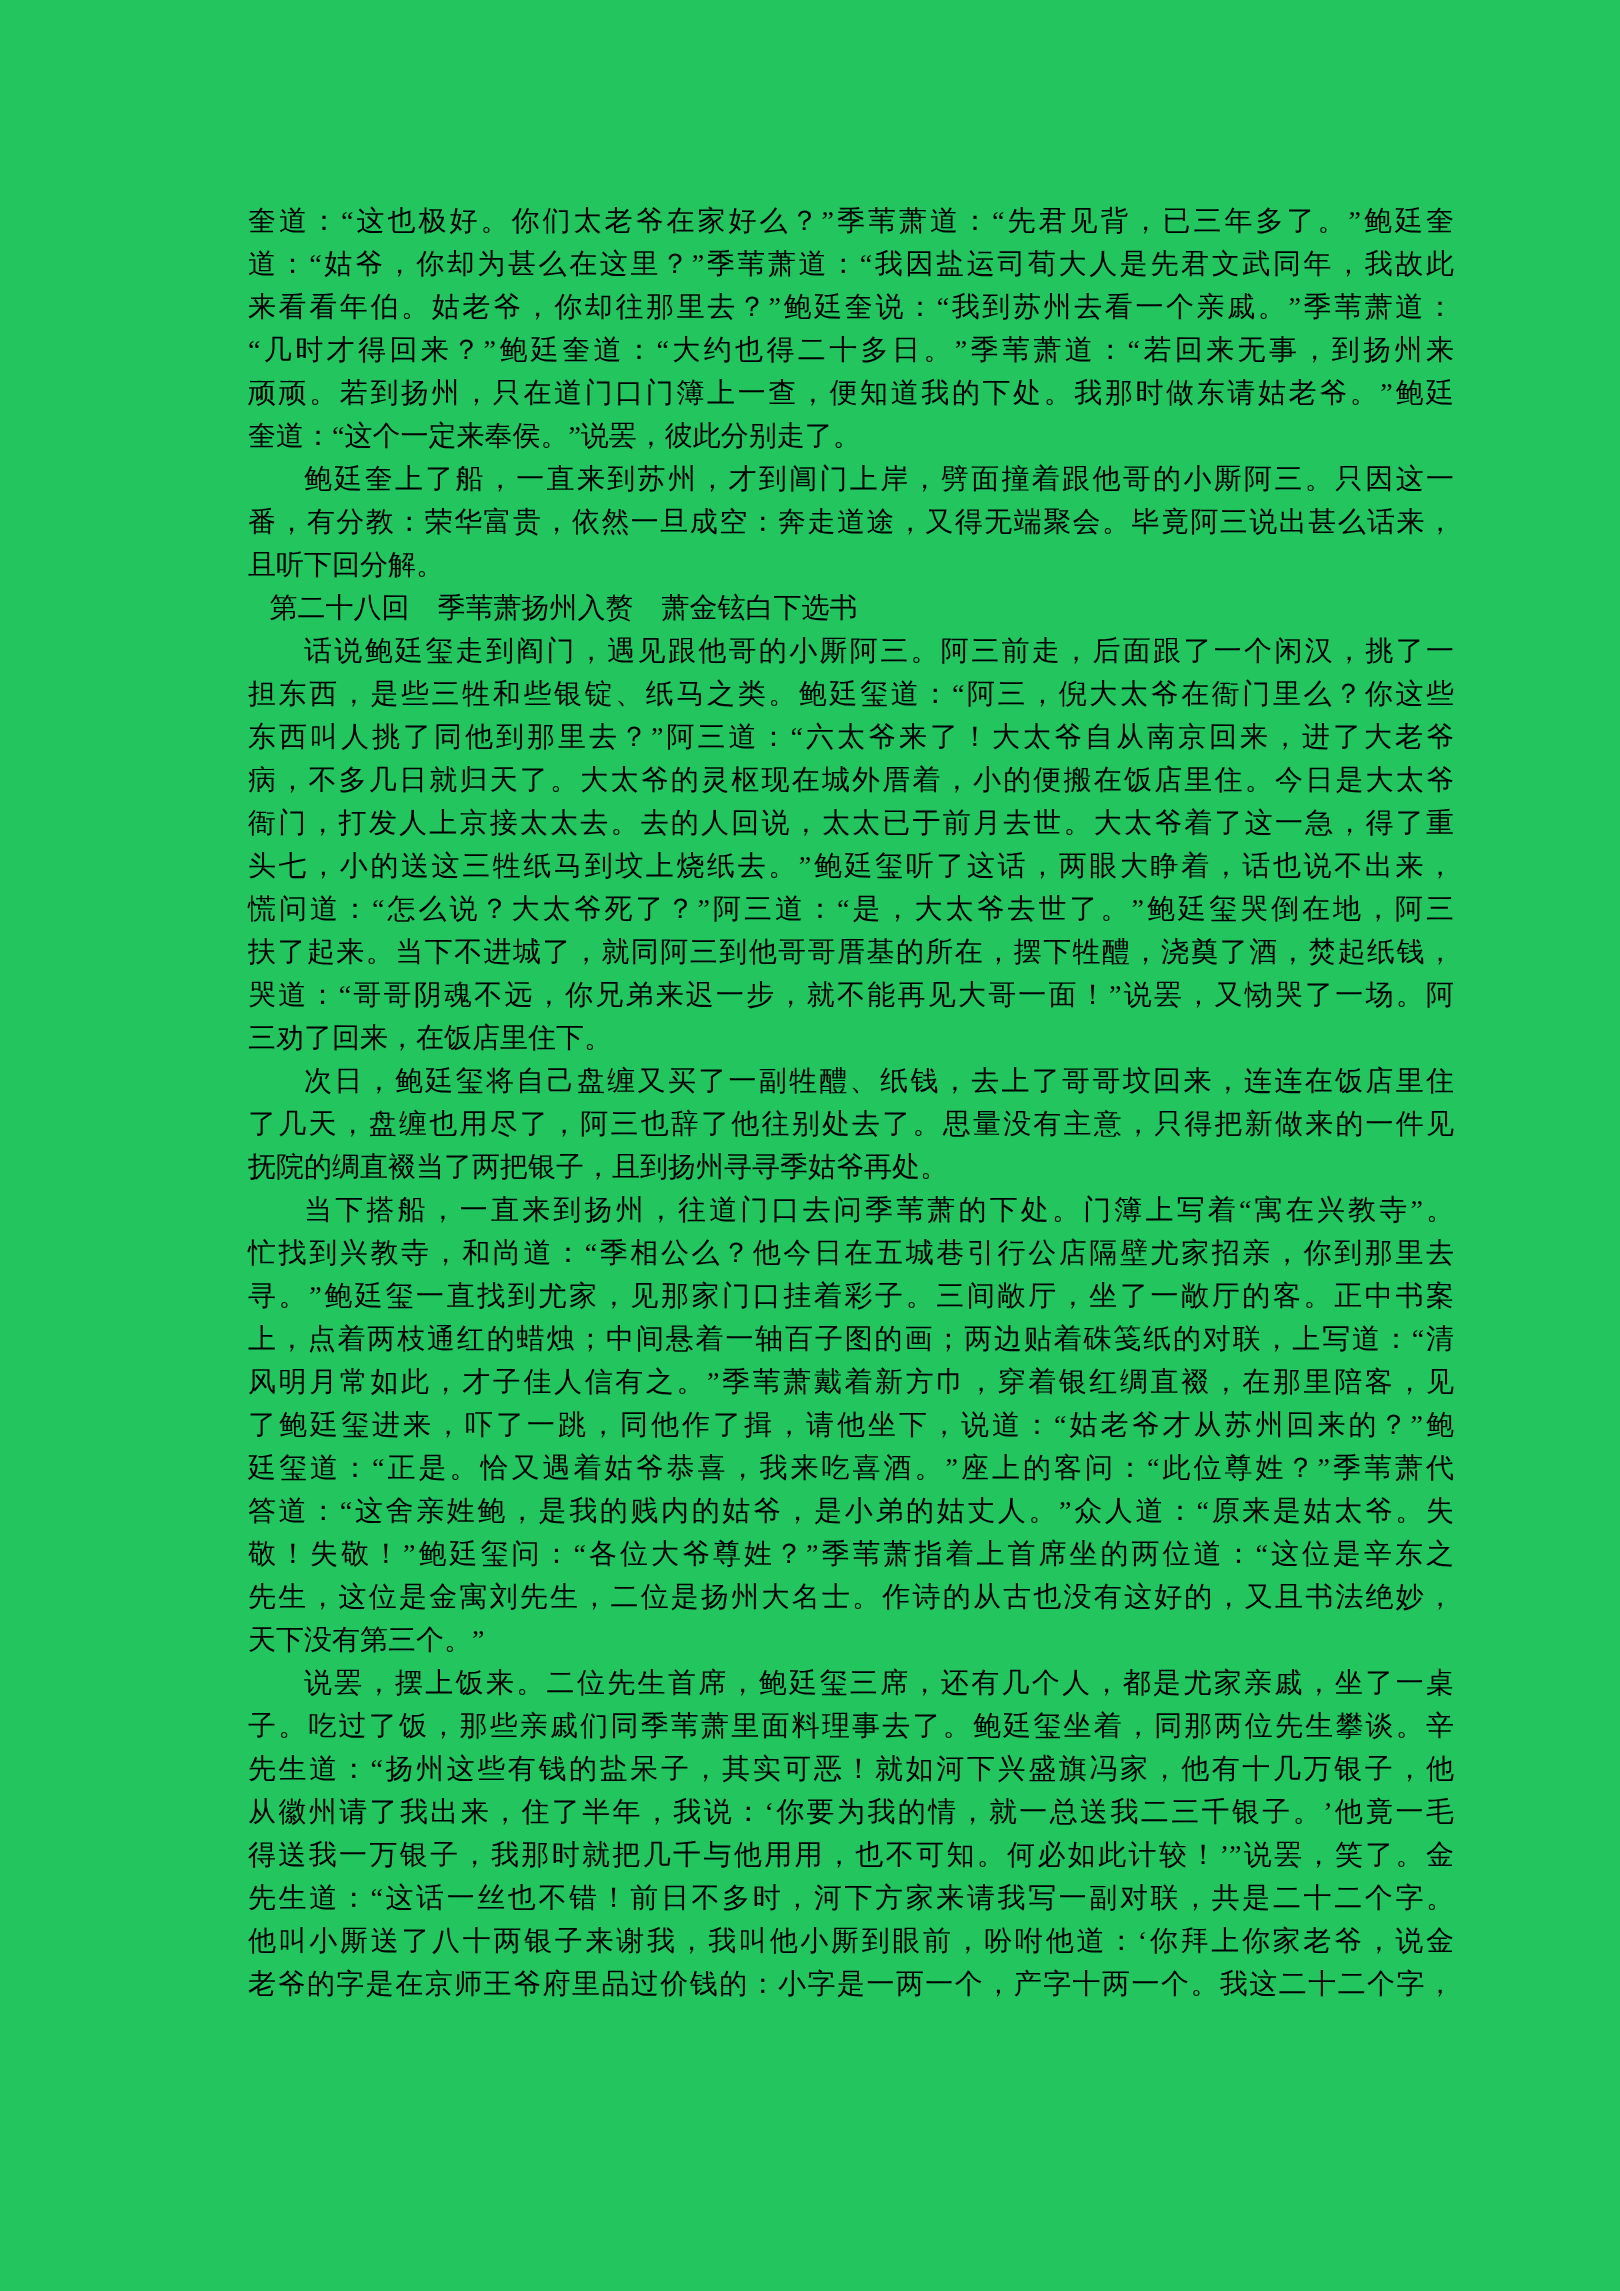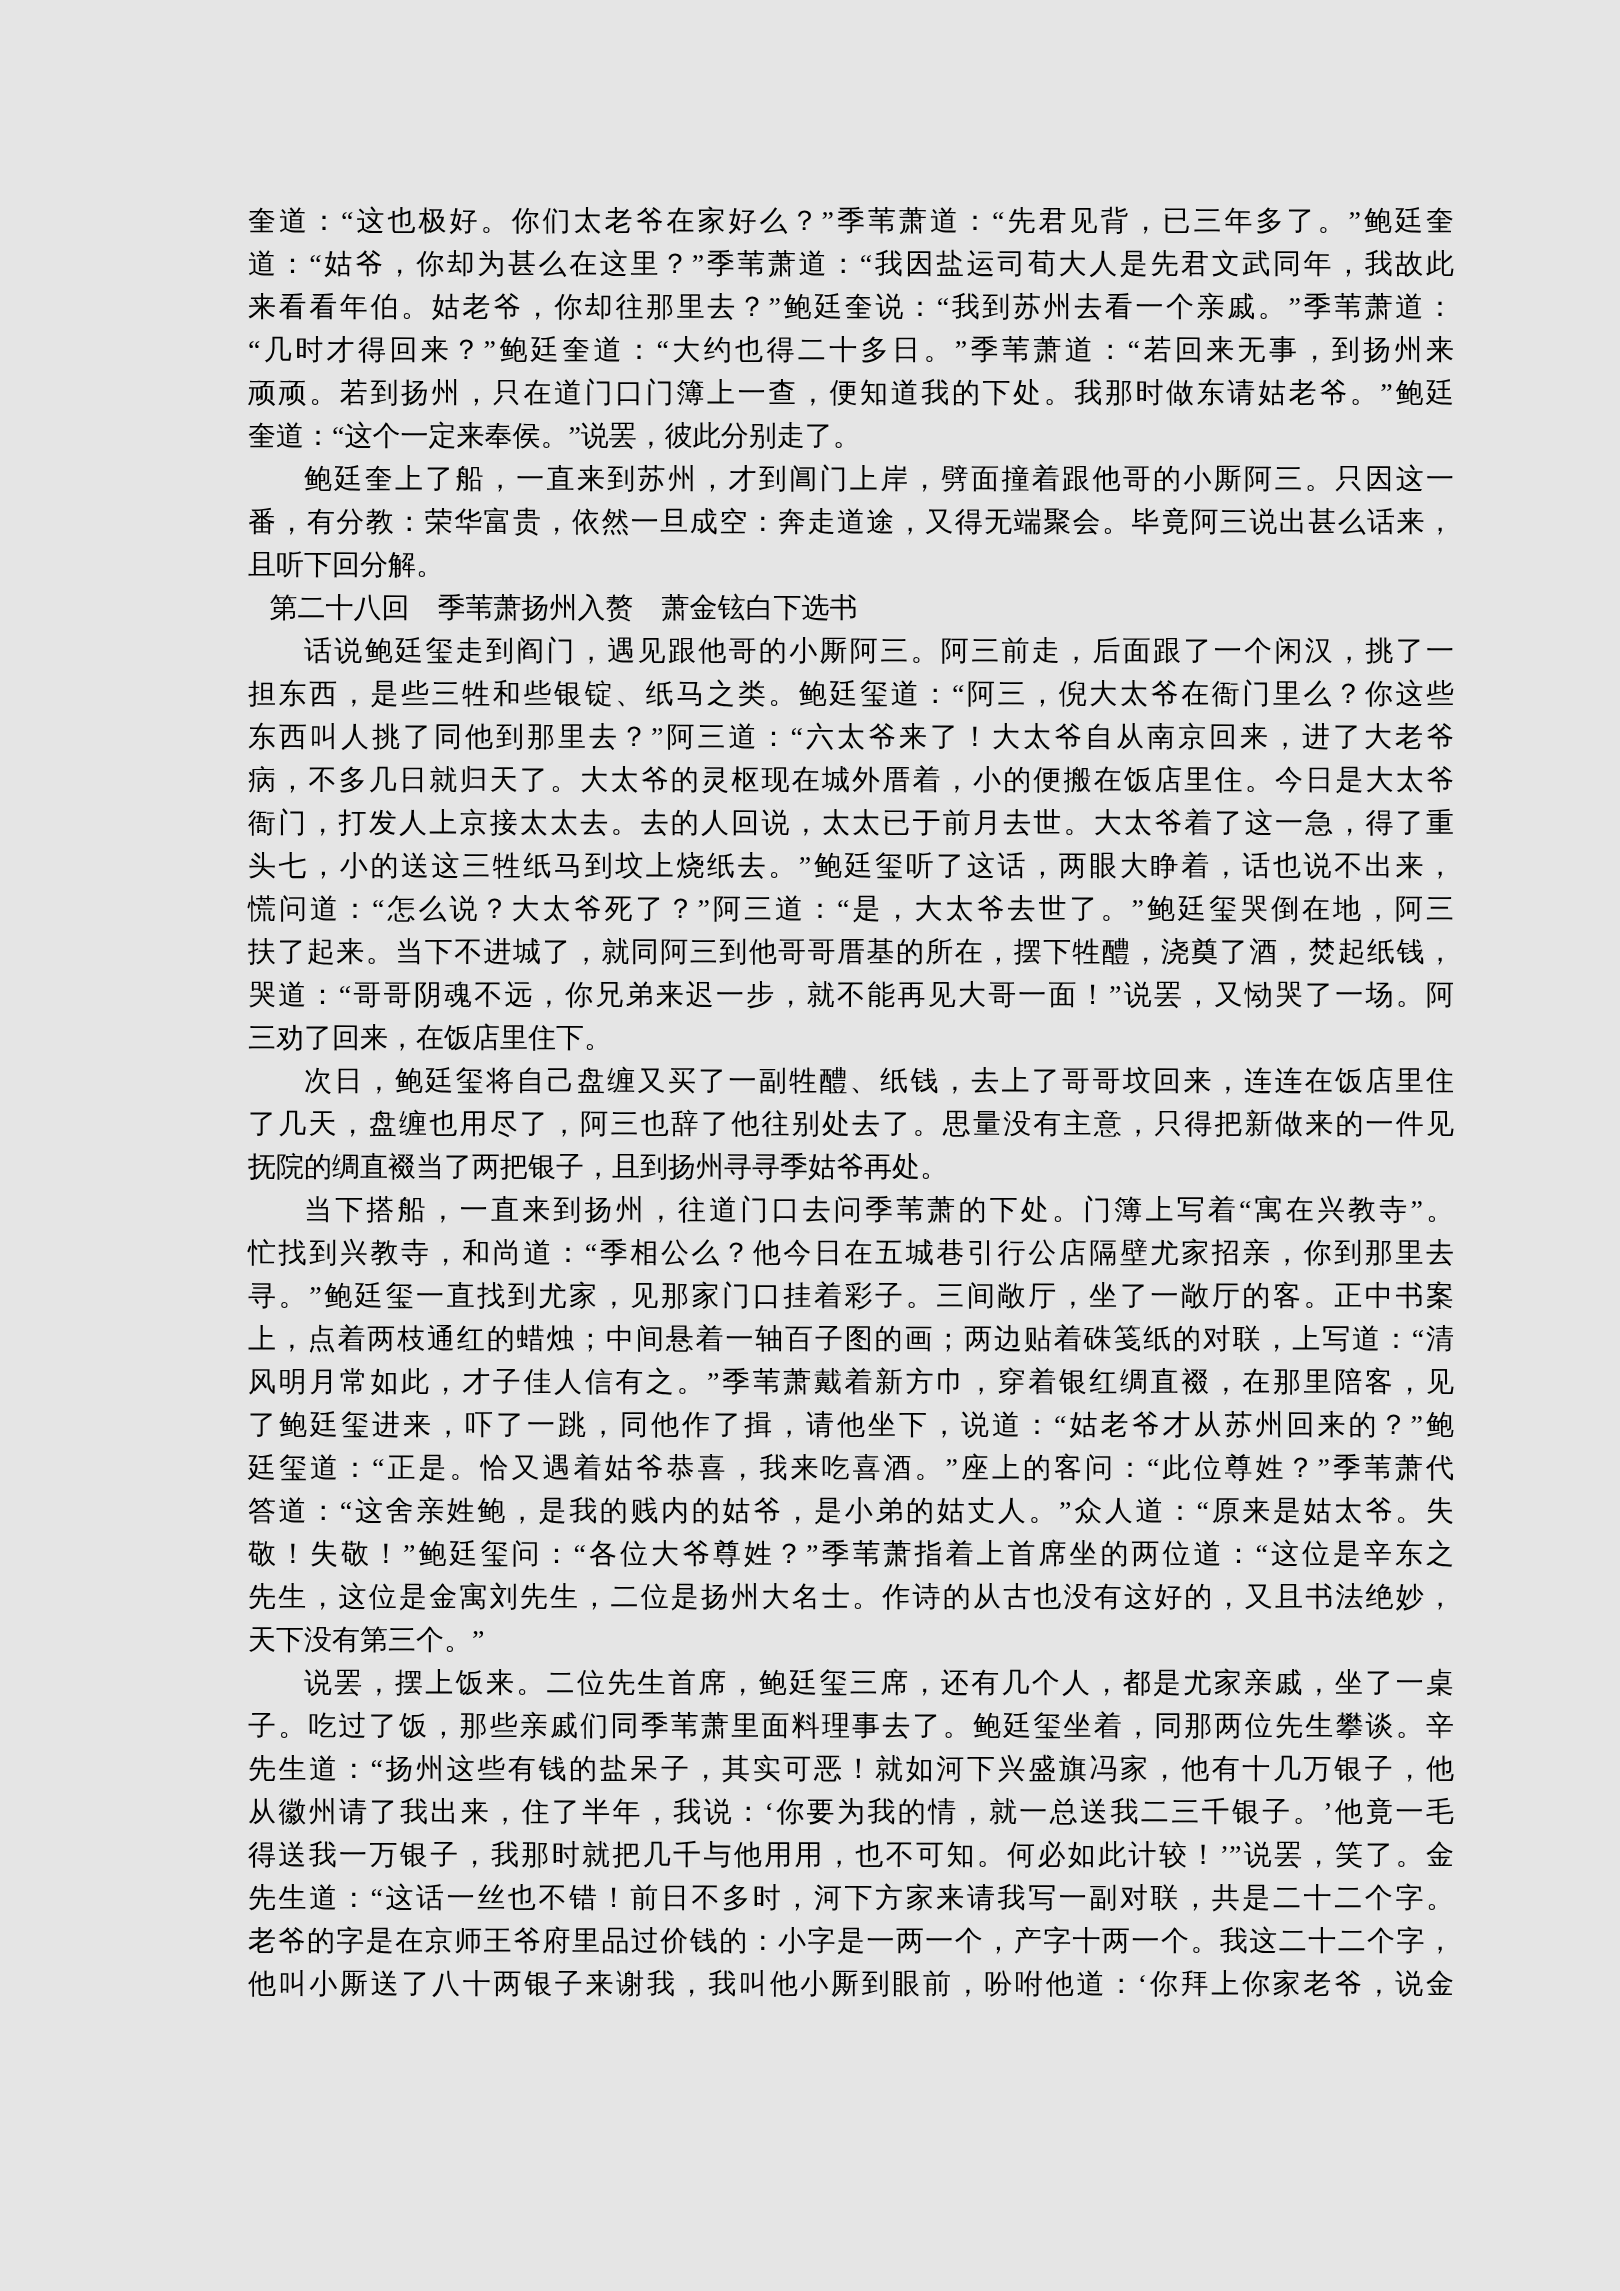--- a/index.html
+++ b/index.html
@@ -4,21 +4,21 @@
 <style>
   html, body {
     margin: 0;
     padding: 0;
     background: #ffffff;
   }
   .page {
     position: relative;
     width: 1620px;
     height: 2292px;
-    background: #e5e5e5;
+    background: #22c55e;
     overflow: hidden;
     font-family: "Liberation Serif", "DejaVu Serif", serif;
   }
   .text-block {
     position: absolute;
     left: 248px;
     top: 199px;
     width: 1206px;
     font-size: 28px;
     line-height: 43px;
@@ -84,17 +84,17 @@
       <div class="line">答道：“这舍亲姓鲍，是我的贱内的姑爷，是小弟的姑丈人。”众人道：“原来是姑太爷。失</div>
       <div class="line">敬！失敬！”鲍廷玺问：“各位大爷尊姓？”季苇萧指着上首席坐的两位道：“这位是辛东之</div>
       <div class="line">先生，这位是金寓刘先生，二位是扬州大名士。作诗的从古也没有这好的，又且书法绝妙，</div>
       <div class="line para-end">天下没有第三个。”</div>
       <div class="line para-start">说罢，摆上饭来。二位先生首席，鲍廷玺三席，还有几个人，都是尤家亲戚，坐了一桌</div>
       <div class="line">子。吃过了饭，那些亲戚们同季苇萧里面料理事去了。鲍廷玺坐着，同那两位先生攀谈。辛</div>
       <div class="line">先生道：“扬州这些有钱的盐呆子，其实可恶！就如河下兴盛旗冯家，他有十几万银子，他</div>
       <div class="line">从徽州请了我出来，住了半年，我说：‘你要为我的情，就一总送我二三千银子。’他竟一毛</div>
       <div class="line">得送我一万银子，我那时就把几千与他用用，也不可知。何必如此计较！’”说罢，笑了。金</div>
       <div class="line">先生道：“这话一丝也不错！前日不多时，河下方家来请我写一副对联，共是二十二个字。</div>
+      <div class="line">他叫小厮送了八十两银子来谢我，我叫他小厮到眼前，吩咐他道：‘你拜上你家老爷，说金</div>
       <div class="line">老爷的字是在京师王爷府里品过价钱的：小字是一两一个，产字十两一个。我这二十二个字，</div>
-      <div class="line">他叫小厮送了八十两银子来谢我，我叫他小厮到眼前，吩咐他道：‘你拜上你家老爷，说金</div>
     </div>
 </div>
 
 
 </body></html>

